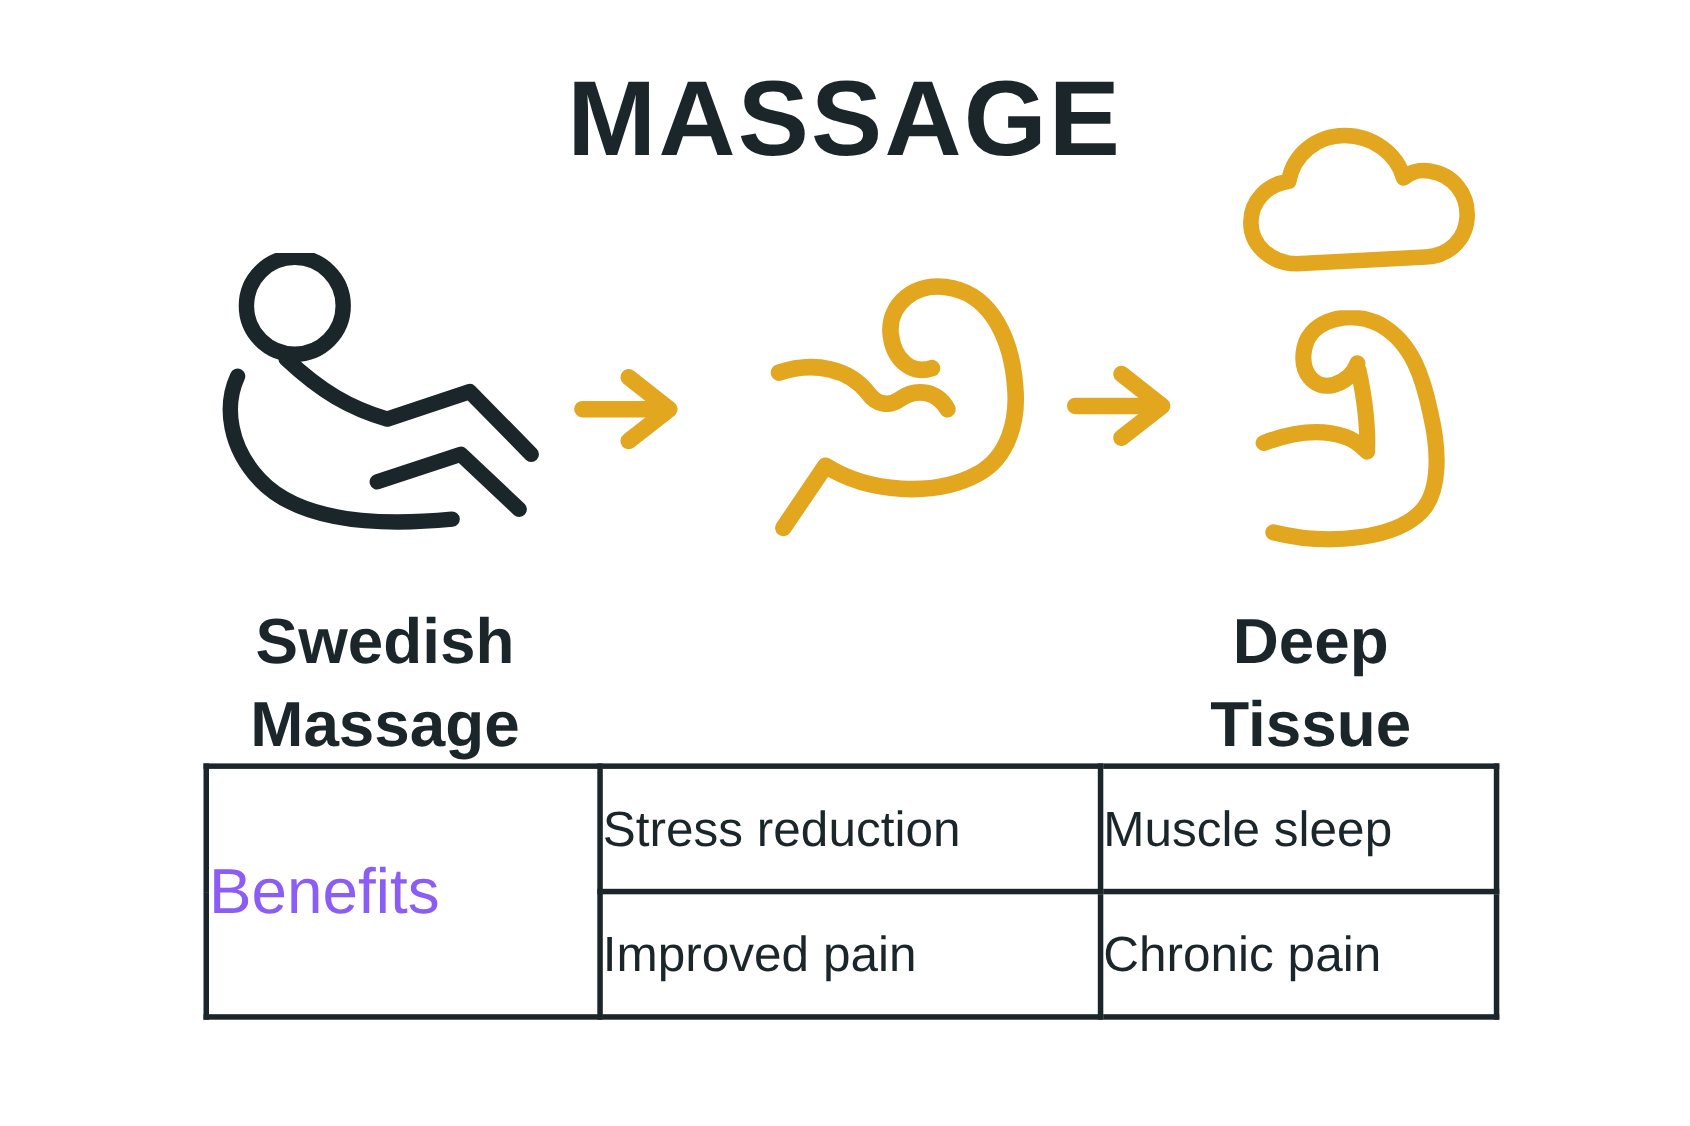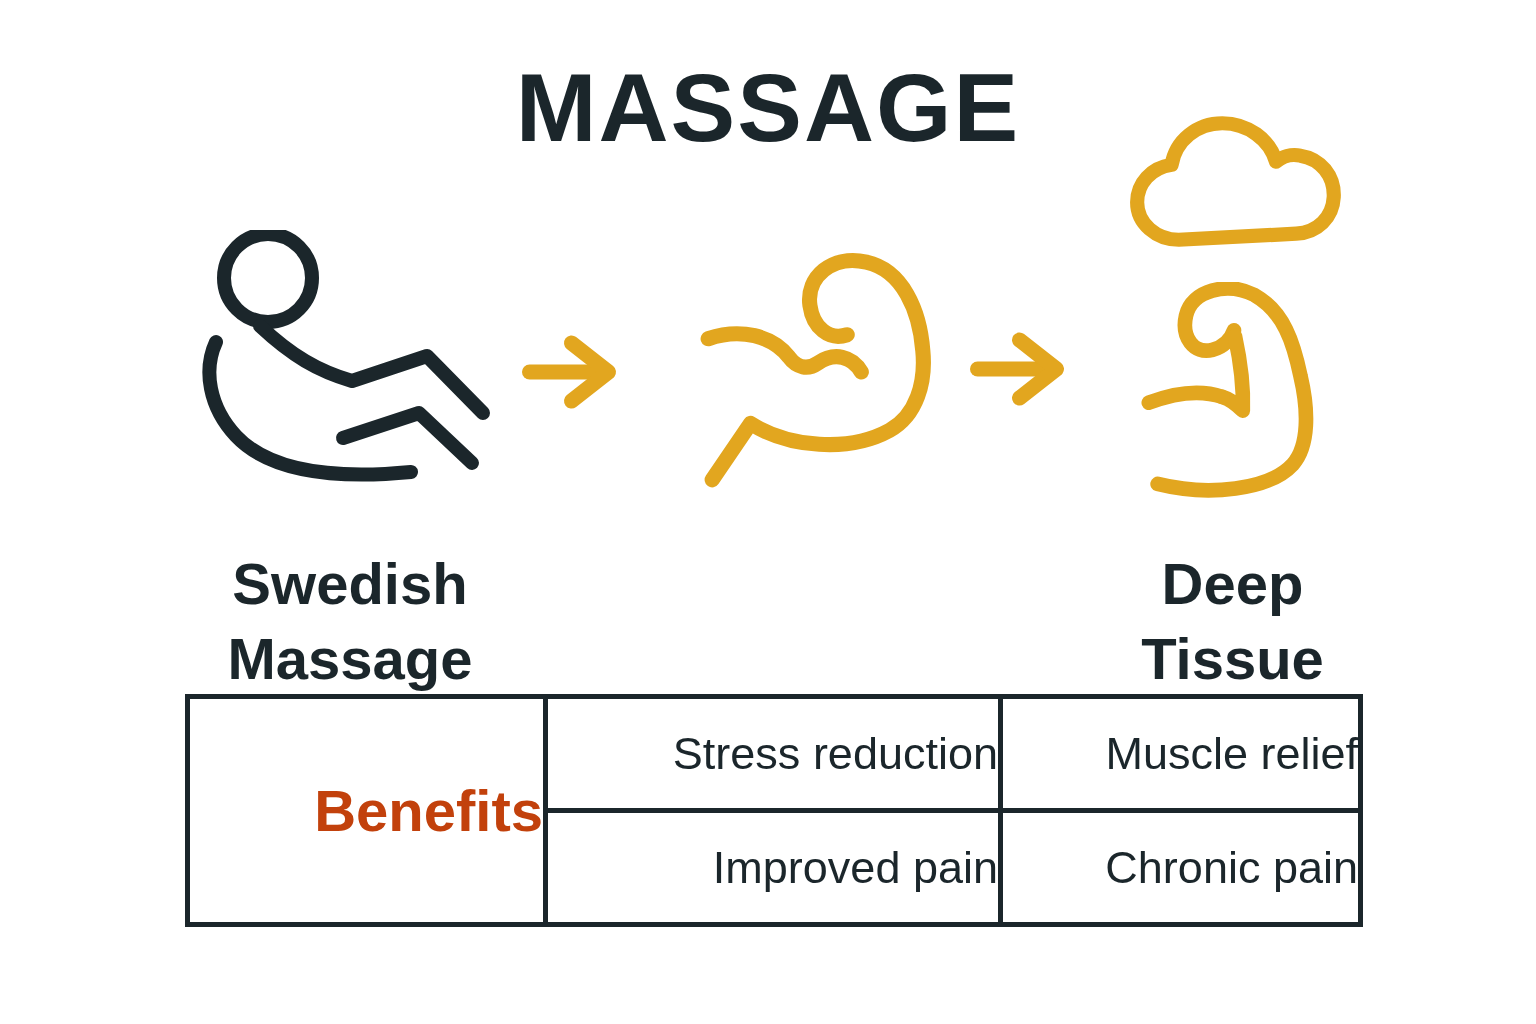--- a/index.html
+++ b/index.html
@@ -29,38 +29,38 @@
     text-align: center;
     font-size: 58px;
     line-height: 75px;
     font-weight: bold;
     white-space: pre-line;
     color: #1b262b;
     margin-top: 30px;
   }
   .label-swedish  { left: 150px;  width: 400px; }
   .label-relax    { left: 590px;  width: 400px; }
-  .label-deep     { left: 1035px; width: 395px; }
+  .label-deep     { left: 994px; width: 395px; }
   .benefits-table {
     position: absolute;
     left: 185px; top: 694px;
     width: 1173px; height: 229px;
     border-collapse: collapse;
     table-layout: fixed;
   }
   .benefits-table td, .benefits-table th {
     border: 5px solid #1b262b;
-    text-align: right;
+    text-align: left;
     vertical-align: middle;
     padding: 0;
   }
   .benefits-table th {
     font-size: 58px;
-    font-weight: bold;
-    color: #c2410c;
+    font-weight: normal;
+    color: #8b5cf6;
   }
   .benefits-table td {
     font-size: 45px;
     font-weight: normal;
     color: #1b262b;
   }
   .benefits-table tr { height: 114px; }
 </style>
 </head>
 <body>
@@ -120,21 +120,21 @@
   <table class="benefits-table">
     <colgroup>
       <col style="width:358px">
       <col style="width:455px">
       <col style="width:360px">
     </colgroup>
     <tbody>
       <tr>
         <th rowspan="2">Benefits</th>
         <td>Stress reduction</td>
-        <td>Muscle relief</td>
+        <td>Muscle sleep</td>
       </tr>
       <tr>
         <td>Improved pain</td>
         <td>Chronic pain</td>
       </tr>
     </tbody>
   </table>
 
 </div>
 

